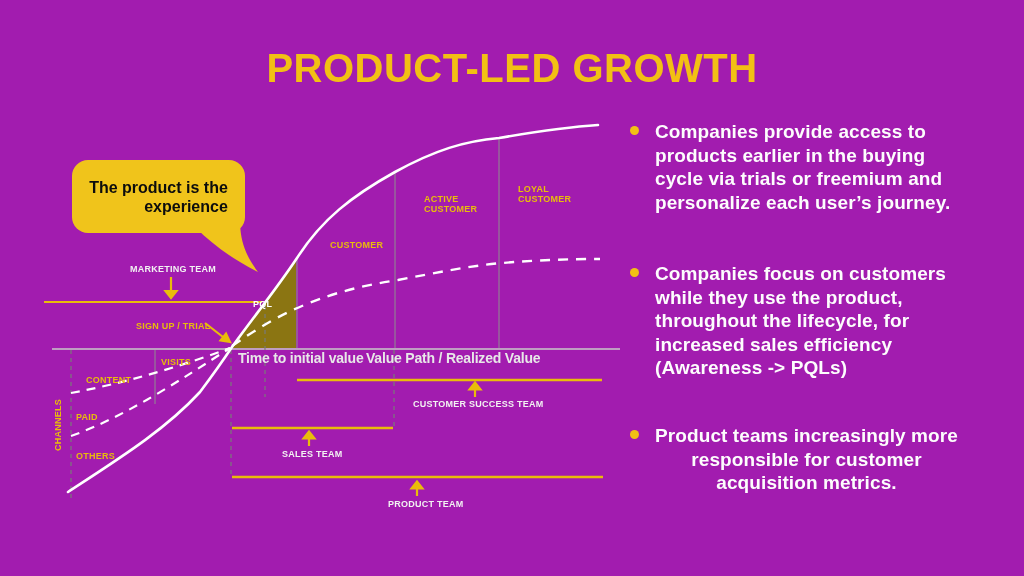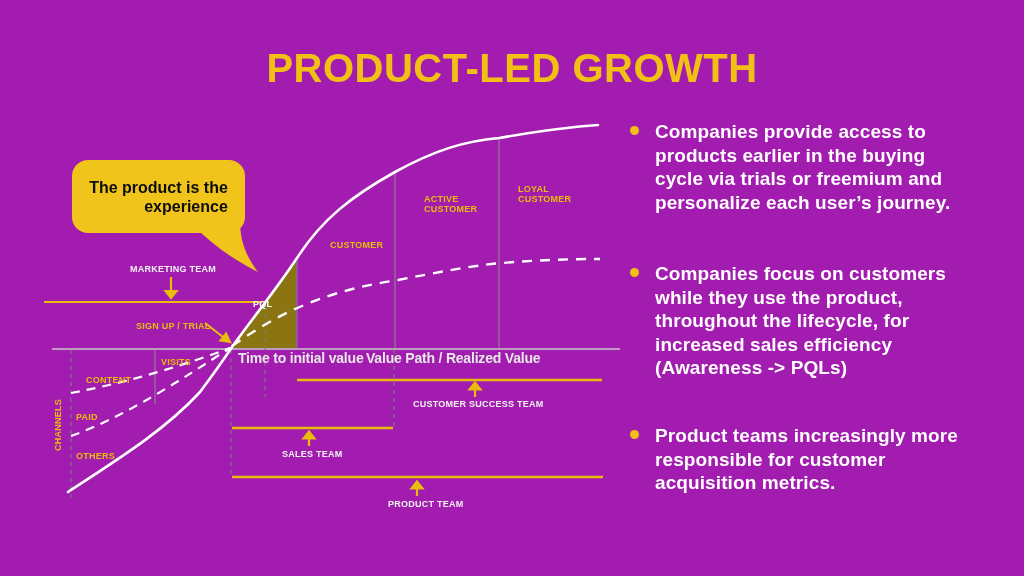--- a/index.html
+++ b/index.html
@@ -53,21 +53,21 @@
   .lbl-sales     { left:282px; top:449px; }
   .lbl-product   { left:388px; top:499px; }
 
   
   .bullet {
     position:absolute; left:630px; width:378px;
     display:flex; gap:16px;
   }
   .bullet.b1 { top:120px; }
   .bullet.b2 { top:262px; }
-  .bullet.b3 { top:424px; }
+  .bullet.b3 { top:424px;text-align:center; }
   .dot {
     width:9px; height:9px; border-radius:50%; background:#F2C014;
     flex-shrink:0; margin-top:6px;
   }
   .btext {
     color:#FDFDFD; font-size:19px; font-weight:700; line-height:23.5px;
     letter-spacing:0.1px; white-space:pre-line;
   }
 </style>
 </head>

